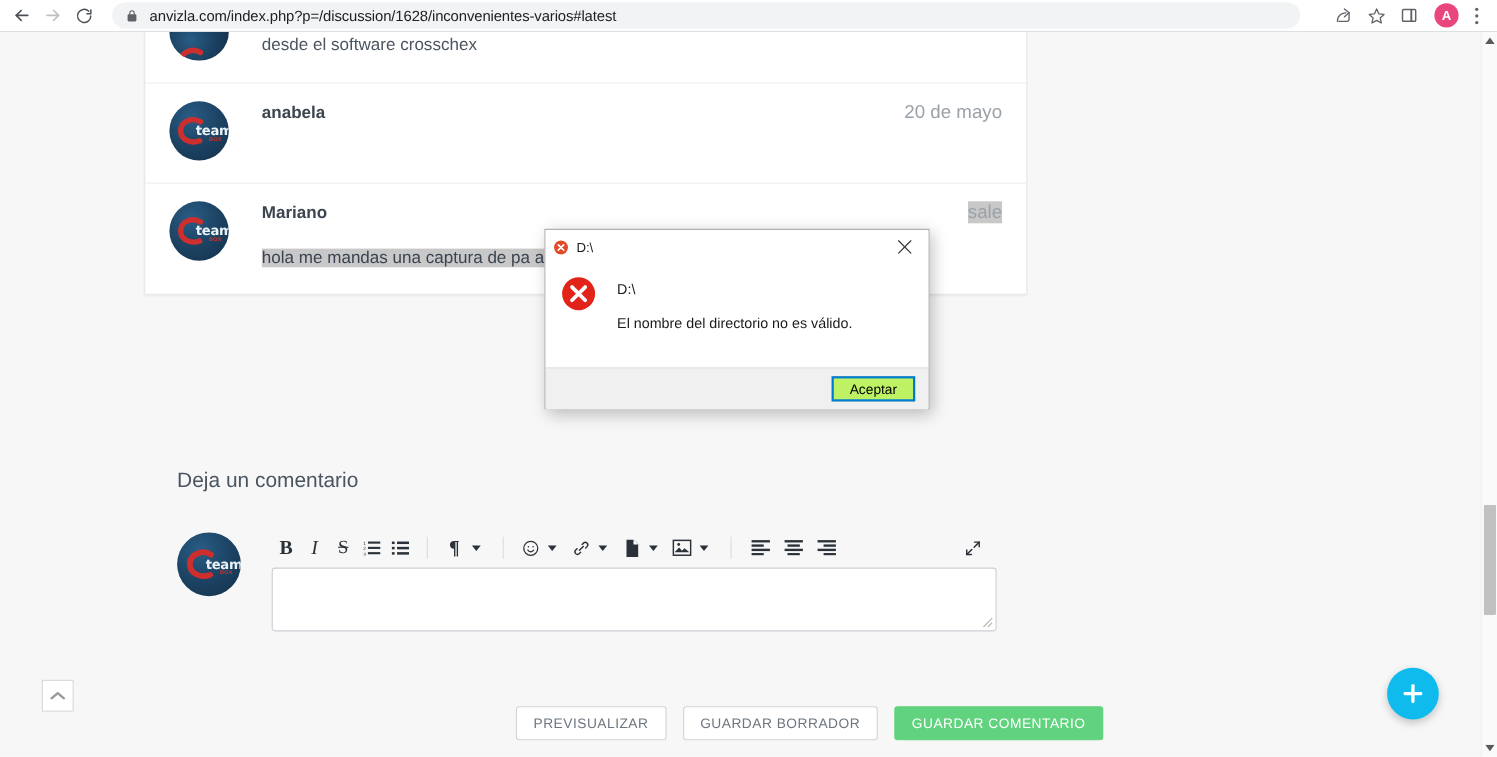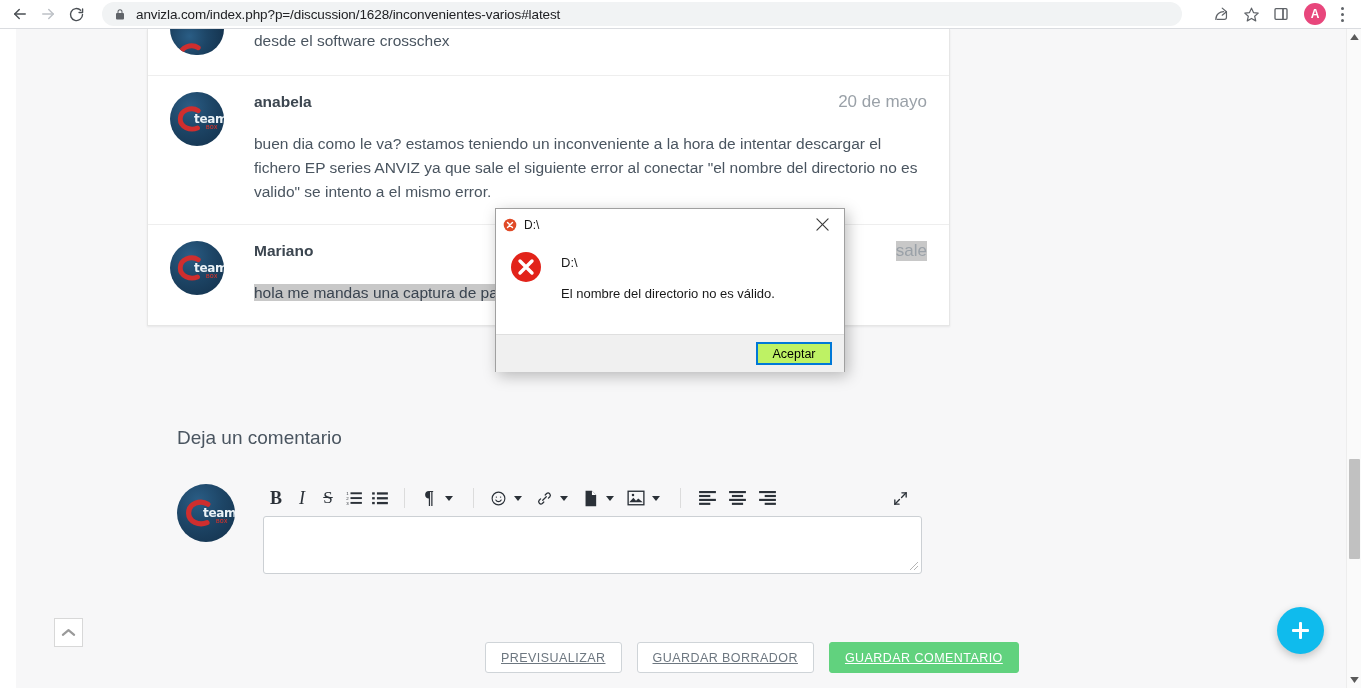--- a/index.html
+++ b/index.html
@@ -69,21 +69,21 @@
   .chrome-shadow {
     position: absolute; top: 28px; left: 0;
     width: 1361px; height: 1px;
     background: #dadce0;
     z-index: 49;
   }
 
   
   .viewport {
     position: absolute;
-    top: 29px; left: 16px;
+    top: 29px; left: 0;
     width: 1346px; height: 659px;
     background: #f7f7f8;
     overflow: hidden;
   }
 
   
   .comments-card {
     position: absolute;
     left: 131px; top: 0px;
     width: 803px;
@@ -211,21 +211,20 @@
   .btn {
     height: 31px;
     padding: 0 15px;
     font-size: 12.5px;
     letter-spacing: 0.45px;
     font-weight: 400;
     border-radius: 3px;
     display: flex; align-items: center; justify-content: center;
     cursor: pointer;
     white-space: nowrap;
-    text-decoration: underline;
   }
   .btn.secondary {
     background: #fff;
     border: 1px solid #cfd4d8;
     color: #6d7780;
   }
   .btn.primary {
     background: #61d27e;
     border: 1px solid #61d27e;
     color: #fff;
@@ -412,21 +411,20 @@
           <path d="M31 9 C22 3, 7 8, 7 20 C7 31, 20 36, 30 32" stroke="#cf2e2e" stroke-width="6.5" stroke-linecap="round" fill="none"></path>
         </svg>
         <span class="team-text">team</span>
         <span class="sub-text">BOX</span>
       </div>
       <div class="cbody">
         <div class="chead">
           <span class="cname">anabela</span>
           <span class="cdate">20 de mayo</span>
         </div>
-        <div class="ctext">buen dia como le va? estamos teniendo un inconveniente a la hora de intentar descargar el fichero EP series ANVIZ ya que sale el siguiente error al conectar "el nombre del directorio no es valido" se intento a                                el mismo error.</div>
       </div>
     </div>
 
     <div class="comment">
       <div class="avatar">
         <svg class="c-swoosh" viewBox="0 0 40 40" fill="none">
           <path d="M31 9 C22 3, 7 8, 7 20 C7 31, 20 36, 30 32" stroke="#cf2e2e" stroke-width="6.5" stroke-linecap="round" fill="none"></path>
         </svg>
         <span class="team-text">team</span>
         <span class="sub-text">BOX</span>

